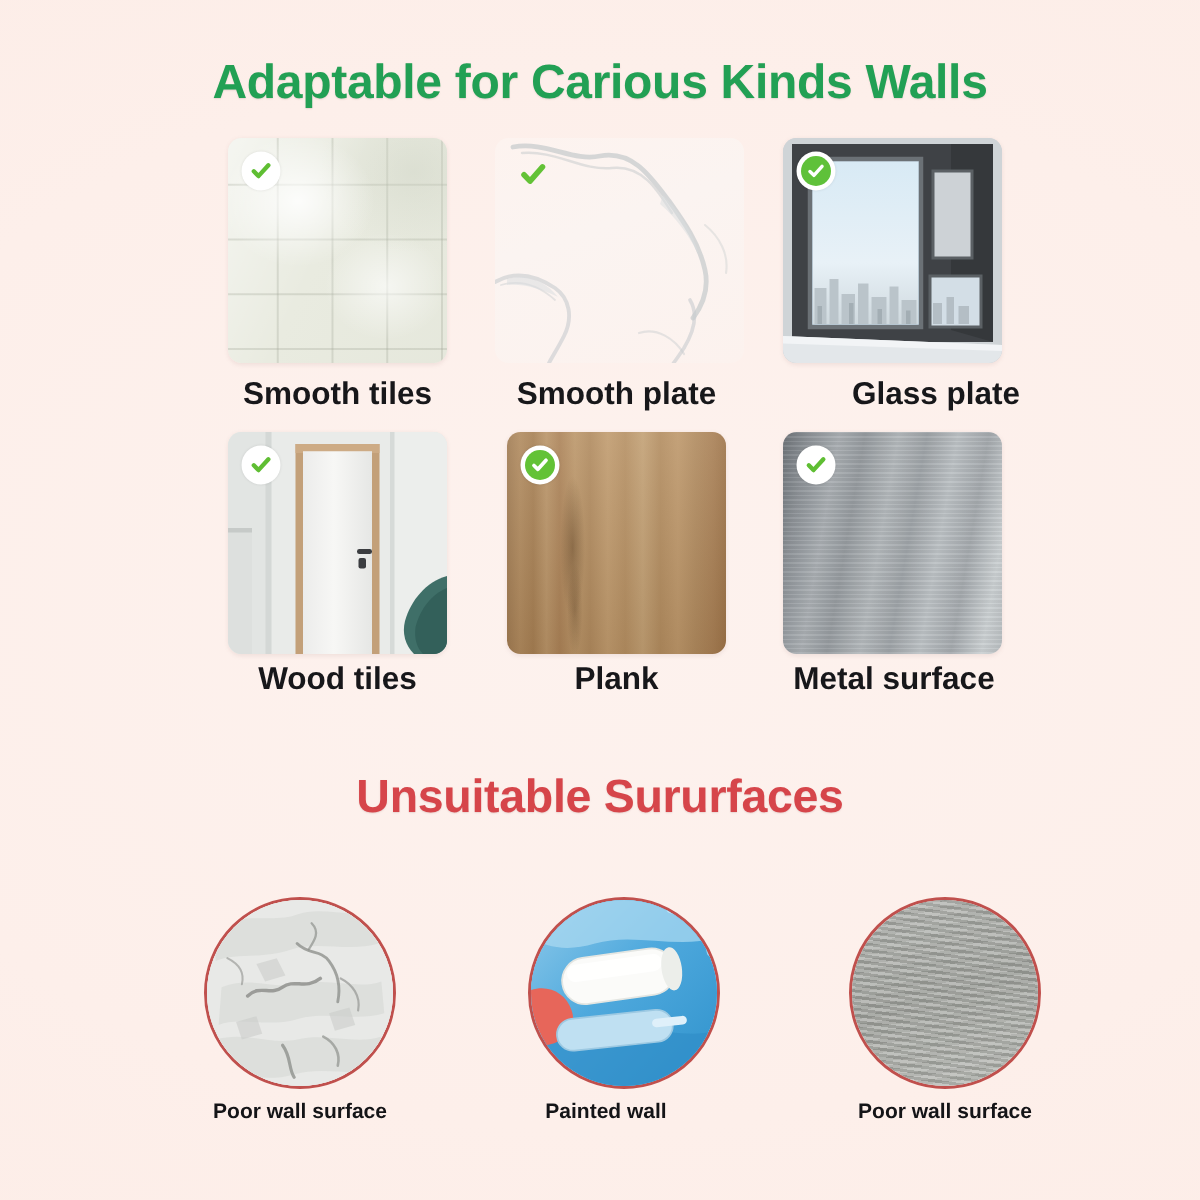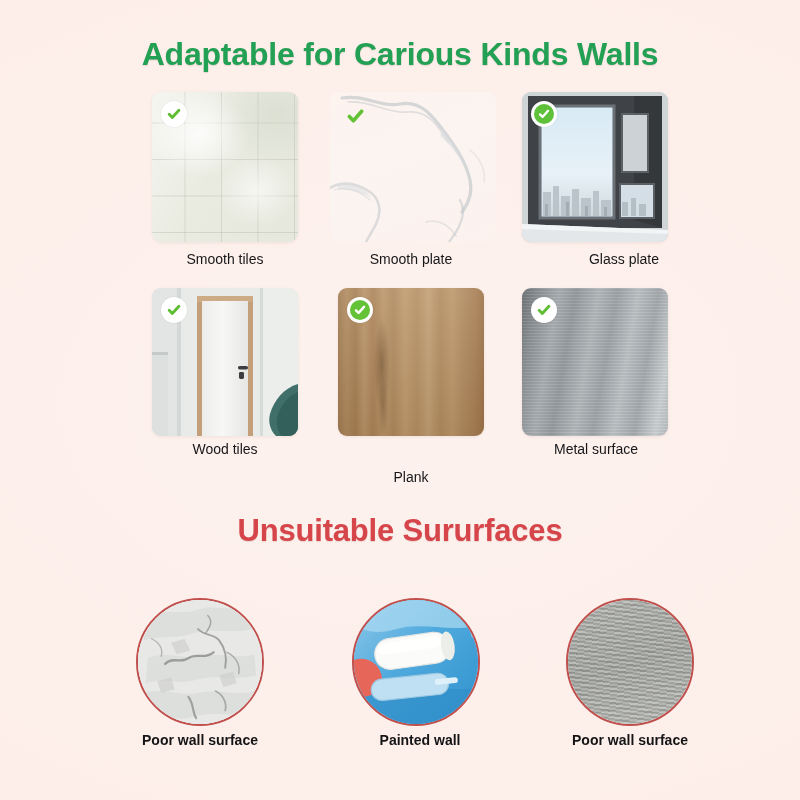--- a/index.html
+++ b/index.html
@@ -65,23 +65,23 @@
     box-shadow: 0 1px 3px rgba(150,110,105,0.13);
   }
   .thumb.plain {
     box-shadow: none;
   }
   .cell-label {
     position: absolute;
     left: 50%;
     transform: translateX(-50%);
     white-space: nowrap;
-    font-size: 14px;
+    font-size: 21px;
     color: #17171a;
-    font-weight: 400;
+    font-weight: 700;
   }
 
   
   .badge {
     position: absolute;
     left: 9px;
     top: 9px;
     width: 26px;
     height: 26px;
     border-radius: 50%;
@@ -431,21 +431,21 @@
         <div class="tex-plank"></div>
         <div class="badge filled">
           <span class="disc" style="background:#63c236;">
             <svg width="14" height="14" viewBox="0 0 16 16">
               <path d="M3.4 8.4 L6.4 11.3 L12.6 4.4" fill="none" stroke="#ffffff" stroke-width="2.8" stroke-linecap="round" stroke-linejoin="round"></path>
             </svg>
           </span>
         </div>
       </div>
     </div>
-    <div class="cell-label" style="left:411px; top:441px;margin-top:28px;">Plank</div>
+    <div class="cell-label" style="left:411px; top:441px;">Plank</div>
 
     <div class="cell" style="left:522px; top:288px; width:146px; height:148px;">
       <div class="thumb" style="width:146px; height:148px;">
         <div class="tex-metal"></div>
         <div class="badge filled">
           <span class="disc" style="background:#ffffff;">
             <svg width="16" height="16" viewBox="0 0 16 16">
               <path d="M3.2 8.2 L6.3 11.4 L12.9 4.2" fill="none" stroke="#5fbe33" stroke-width="2.9" stroke-linecap="round" stroke-linejoin="round"></path>
             </svg>
           </span>
@@ -519,21 +519,21 @@
             <g transform="rotate(-6 64 92)">
               <rect x="18" y="78" width="80" height="22" rx="11" fill="#bfe0f2"></rect>
               <rect x="18" y="78" width="80" height="22" rx="11" fill="none" stroke="#9dc9e2" stroke-width="1.2"></rect>
               <rect x="84" y="84" width="24" height="6" rx="3" fill="#dff0fa"></rect>
             </g>
 
             <path d="M96 6 C 112 10, 122 22, 124 36" stroke="#cfe9f7" stroke-width="6" fill="none" stroke-linecap="round" opacity="0.8"></path>
           </svg>
         </div>
       </div>
-      <div class="circle-label" style="left:68px; top:134px;">Painted wall</div>
+      <div class="circle-label" style="left:52px; top:134px;">Painted wall</div>
     </div>
 
     <div class="circle-cell" style="left:566px; top:598px; width:128px; height:128px;">
       <div class="circle" style="width:128px; height:128px;">
         <div class="tex-concrete"></div>
       </div>
       <div class="circle-label" style="left:64px; top:134px;">Poor wall surface</div>
     </div>
   </div>
 

